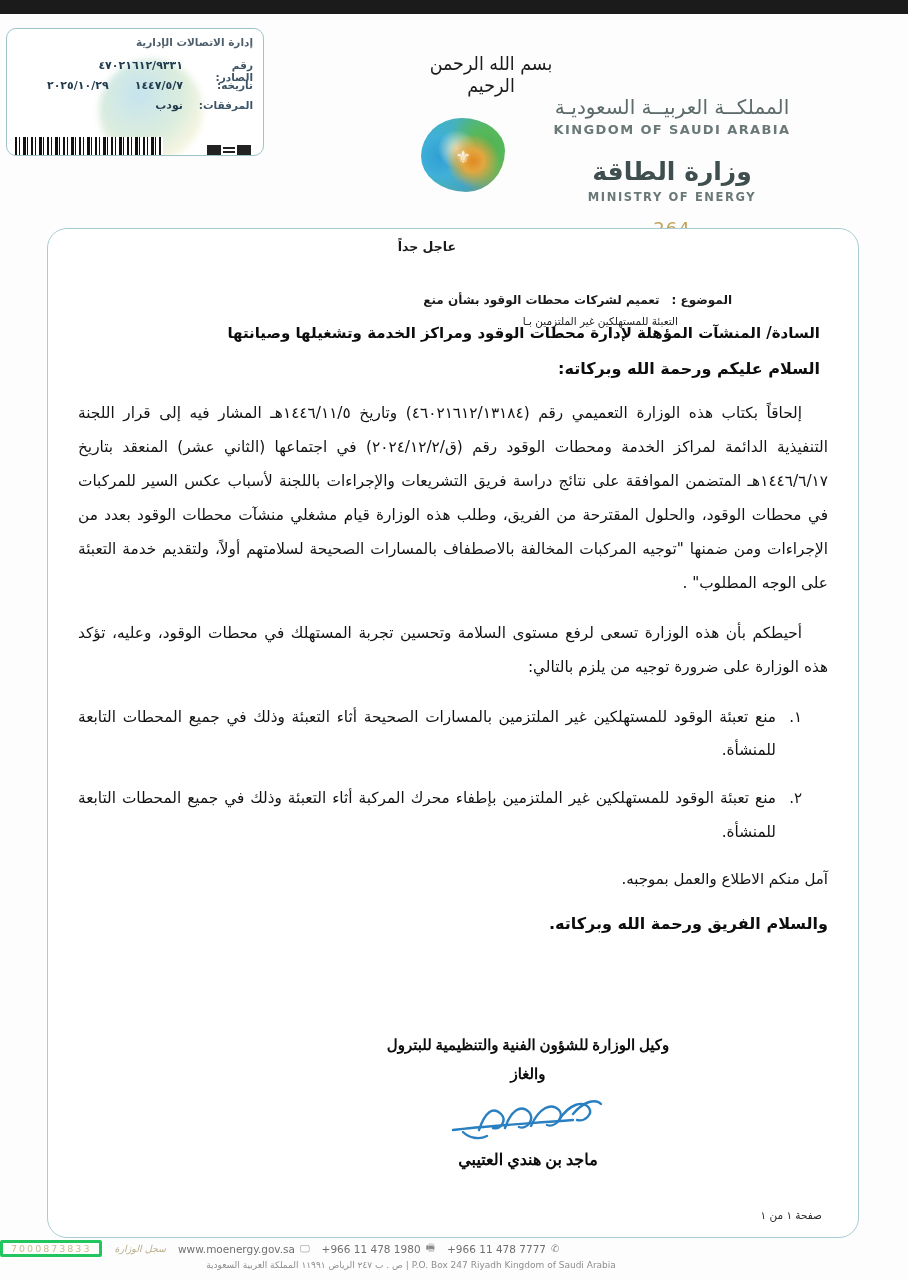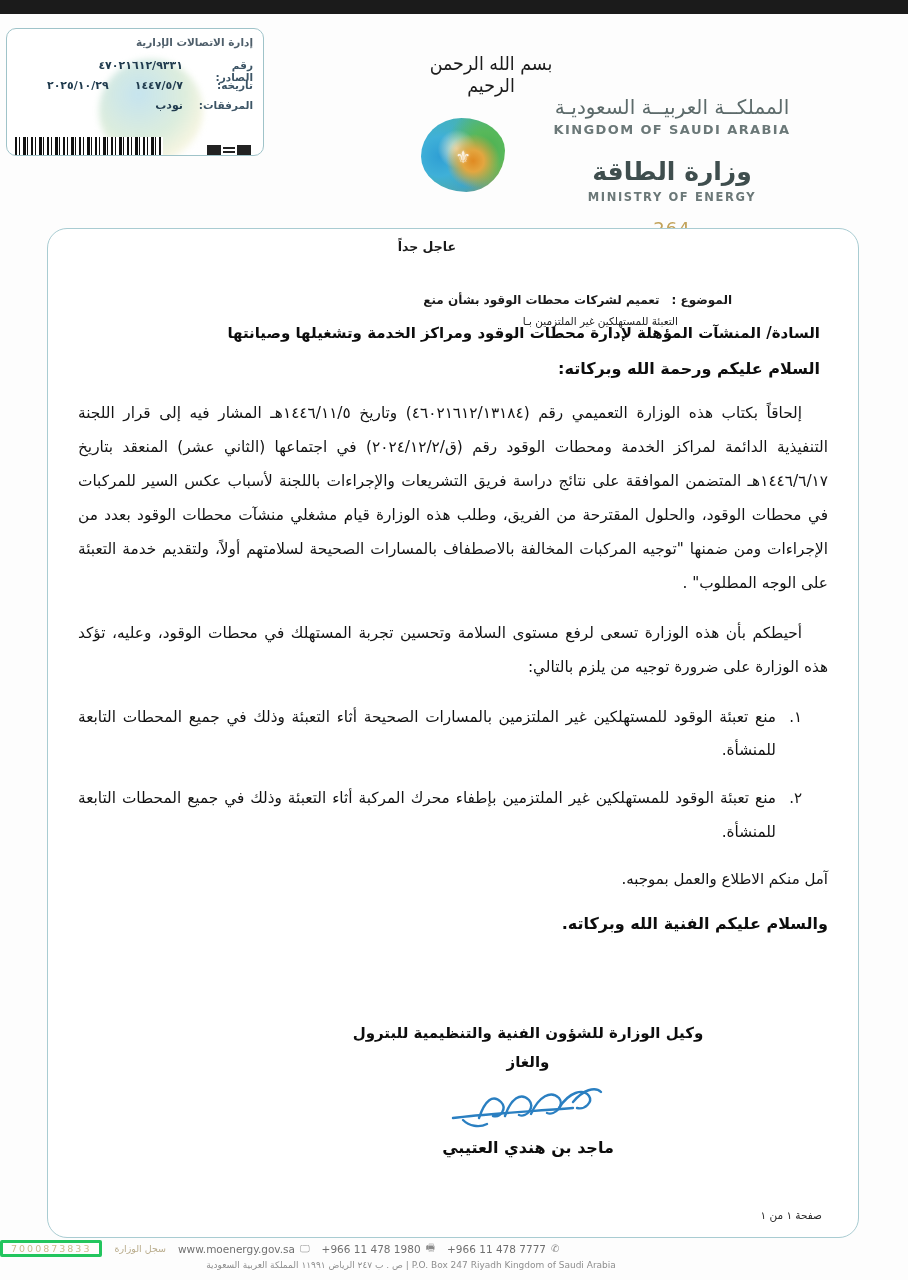--- a/index.html
+++ b/index.html
@@ -148,21 +148,21 @@
   }
   ol.items li .num{position:absolute;right:0;top:0;font-size:15px;}
   .closing{
     margin-top:6px;text-align:center;font-size:15px;line-height:2.2;
   }
   .salaam{
     text-align:center;font-size:16px;font-weight:bold;margin-top:10px;color:#0d0d0d;
   }
   
   .sigblock{
-    position:absolute;right:120px;bottom:80px;width:420px;text-align:center;
+    position:absolute;right:120px;bottom:68px;width:420px;text-align:center;font-family:Liberation Serif, serif;
   }
   .sig-title{font-size:15px;font-weight:bold;color:#0d0d0d;line-height:1.9;}
   .sig-svg{display:block;margin:2px auto 0;}
   .sig-name{font-size:16px;font-weight:bold;color:#0d0d0d;margin-top:2px;letter-spacing:.3px;}
   .pagenum{
     position:absolute;right:36px;bottom:16px;font-size:10.5px;color:#2a2a2a;
   }
   
   .footer{
     position:absolute;left:0;right:0;bottom:0;height:44px;
@@ -171,21 +171,21 @@
     position:absolute;left:0;right:86px;top:4px;
     display:flex;flex-direction:row;justify-content:flex-end;align-items:center;
     gap:12px;font-size:10.5px;color:#6f6f6f;
   }
   .fitem{display:flex;align-items:center;gap:5px;direction:ltr;}
   .fitem .ic{font-size:10px;color:#8a8a8a;}
   .regbox{
     border:3px solid #22c55e;border-radius:2px;padding:0 8px;
     font-size:9.5px;color:#cdbb90;letter-spacing:2px;direction:ltr;
   }
-  .reglabel{font-size:9.5px;color:#b9ac8c;}
+  .reglabel{font-size:9.5px;color:#b9ac8c;font-style:italic;}
   .frow2{
     position:absolute;left:0;right:86px;top:24px;
     text-align:center;font-size:9px;color:#8e8e8e;
   }
 </style>
 </head>
 <body>
 
 <div class="page">
 
@@ -252,21 +252,21 @@
           <span class="num">١.</span>
           <span>منع تعبئة الوقود للمستهلكين غير الملتزمين بالمسارات الصحيحة أثاء التعبئة وذلك في جميع المحطات التابعة للمنشأة.</span>
         </li>
         <li>
           <span class="num">٢.</span>
           <span>منع تعبئة الوقود للمستهلكين غير الملتزمين بإطفاء محرك المركبة أثاء التعبئة وذلك في جميع المحطات التابعة للمنشأة.</span>
         </li>
       </ol>
 
       <div class="closing">آمل منكم الاطلاع والعمل بموجبه.</div>
-      <div class="salaam">والسلام عليكم الفنية الله وبركاته.</div>
+      <div class="salaam">والسلام الفريق ورحمة الله وبركاته.</div>
     </div>
 
     <div class="sigblock">
       <div class="sig-title">وكيل الوزارة للشؤون الفنية والتنظيمية للبترول</div>
       <div class="sig-title">والغاز</div>
 
       <svg class="sig-svg" width="210" height="58" viewBox="0 0 210 58">
         <g fill="none" stroke="#2a7fc1" stroke-width="2.4" stroke-linecap="round" stroke-linejoin="round">
           <path d="M30 40 C60 36, 100 34, 150 30"></path>
           <path d="M56 40 C62 22, 70 16, 78 24 C84 30, 78 40, 70 38"></path>

